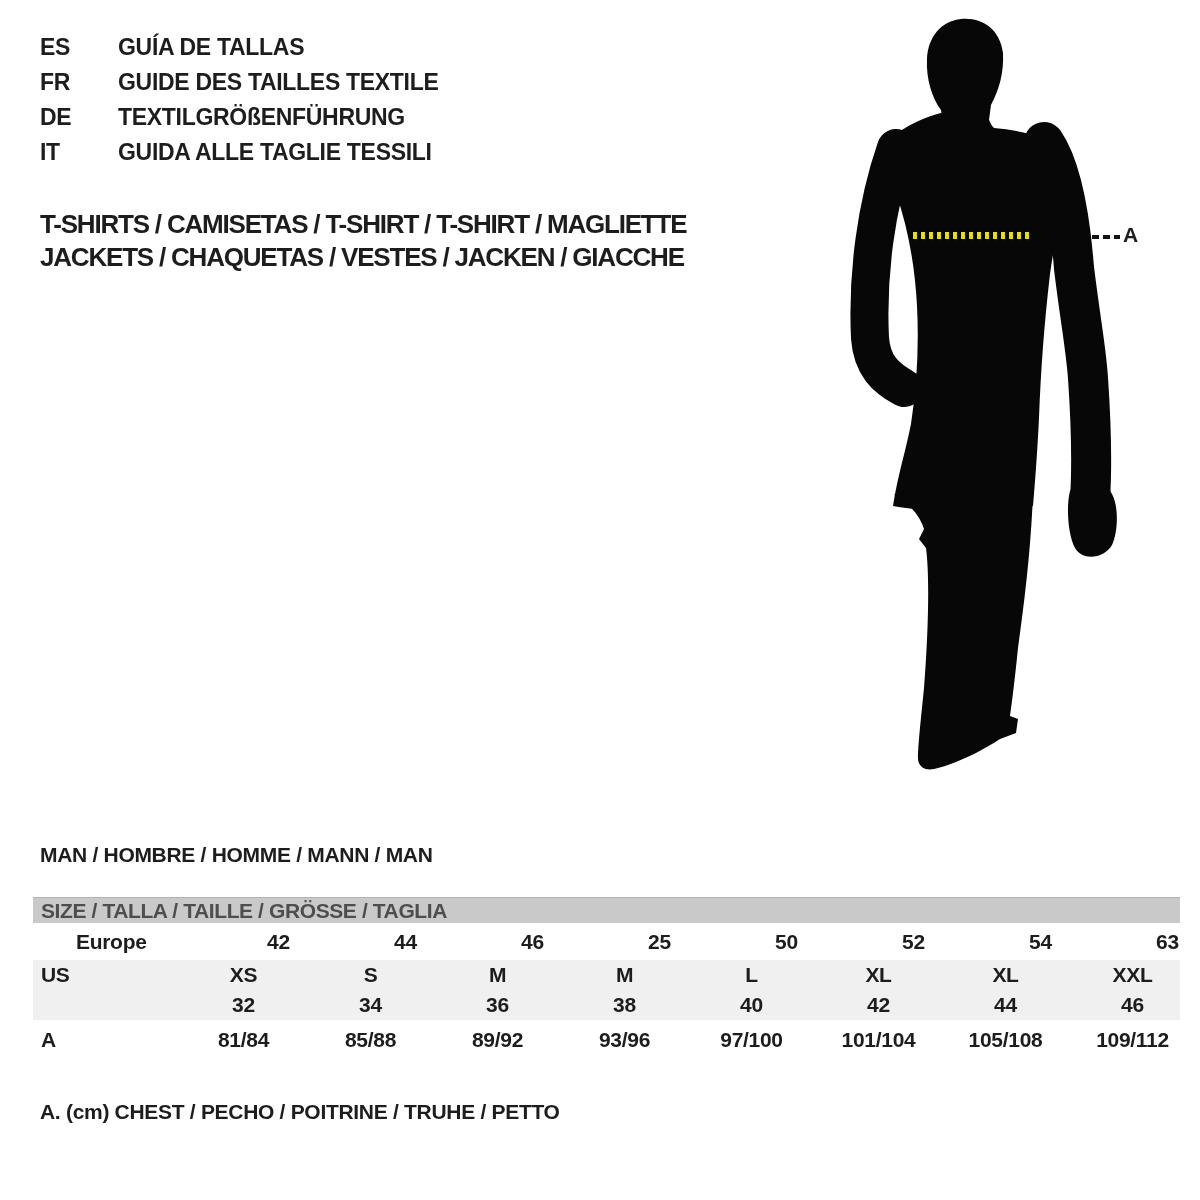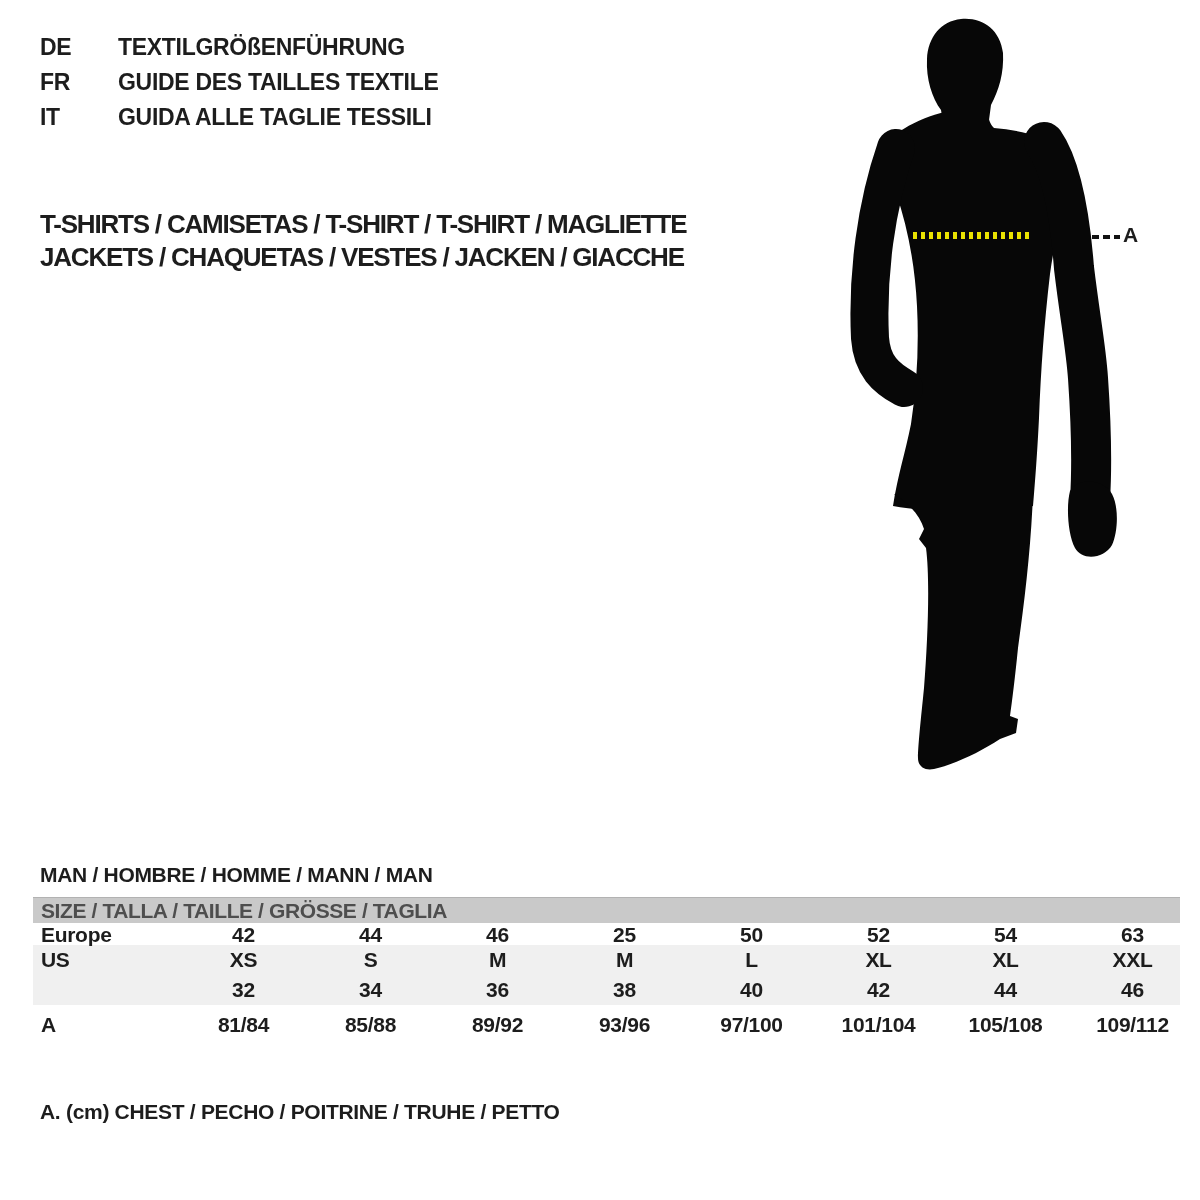--- a/index.html
+++ b/index.html
@@ -38,60 +38,64 @@
     position:absolute;left:1092px;top:235px;width:28px;height:4px;
     background:repeating-linear-gradient(90deg,#121212 0 7px,transparent 7px 11px);
   }
   .measure-label{
     position:absolute;left:1123px;top:224px;
     font-weight:700;font-size:21px;line-height:21px;
   }
   
   .gender-heading{
     position:absolute;left:40px;top:841px;height:28px;display:flex;align-items:center;
-    font-weight:700;font-size:21px;letter-spacing:-0.3px;white-space:nowrap;margin-top:20px;
+    font-weight:700;font-size:21px;letter-spacing:-0.3px;white-space:nowrap;
   }
   .size-table{position:absolute;left:33px;top:897px;width:1163px;}
   .table-header{
     width:1139px;height:25px;background:var(--table_header_bg);
     border-top:1px solid #b2b2b2;
     display:flex;align-items:center;padding-left:8px;
     color:var(--table_header_text);font-weight:700;font-size:21px;letter-spacing:-0.4px;
     white-space:nowrap;
     text-align:center;
   }
   .trow{
     display:grid;grid-template-columns:147px repeat(8,127px);
     align-items:center;
   }
-  .trow.h35{height:22px;}
+  .trow.h35{height:37px;margin-left:35px;}
   .trow.h30{height:30px;}
   .trow.h40{height:40px;}
   .trow.banded{
     background:linear-gradient(var(--table_band_bg),var(--table_band_bg)) no-repeat;
     background-size:1147px 100%;
   }
   .tlabel{padding-left:8px;font-weight:700;font-size:21px;letter-spacing:-0.3px;}
   .tcell{text-align:center;font-weight:700;font-size:21px;letter-spacing:-0.3px;}
   .footnote{
     position:absolute;left:40px;top:1096px;height:32px;display:flex;align-items:center;
     font-weight:700;font-size:21px;letter-spacing:-0.3px;white-space:nowrap;
   }
 </style>
 </head>
 <body>
 
 <div class="lang-block">
   <div class="lang-row">
-    <span class="lang-code">DE</span>
-    <span class="lang-title">TEXTILGRÖßENFÜHRUNG</span>
+    <span class="lang-code">ES</span>
+    <span class="lang-title">GUÍA DE TALLAS</span>
   </div>
   <div class="lang-row">
     <span class="lang-code">FR</span>
     <span class="lang-title">GUIDE DES TAILLES TEXTILE</span>
+  </div>
+  <div class="lang-row">
+    <span class="lang-code">DE</span>
+    <span class="lang-title">TEXTILGRÖßENFÜHRUNG</span>
   </div>
   <div class="lang-row">
     <span class="lang-code">IT</span>
     <span class="lang-title">GUIDA ALLE TAGLIE TESSILI</span>
   </div>
 </div>
 
 <div class="category-block">
   <div class="category-line">T-SHIRTS / CAMISETAS / T-SHIRT / T-SHIRT / MAGLIETTE</div>
   <div class="category-line">JACKETS / CHAQUETAS / VESTES / JACKEN / GIACCHE</div>

